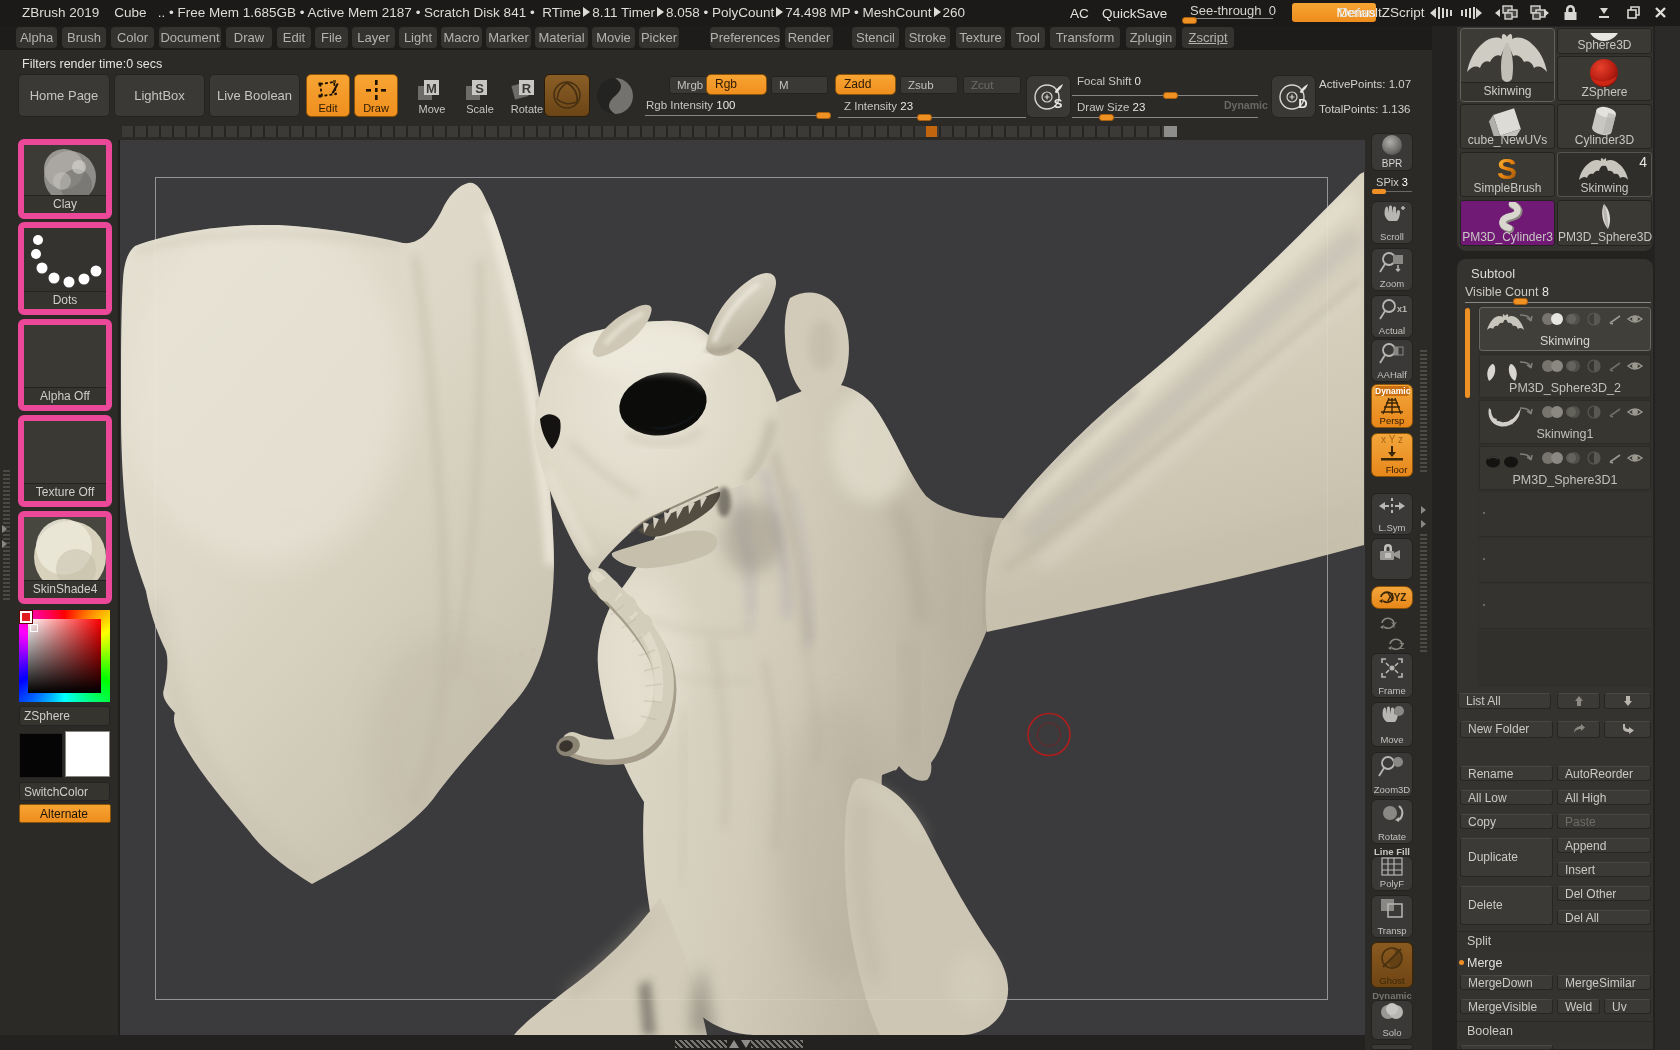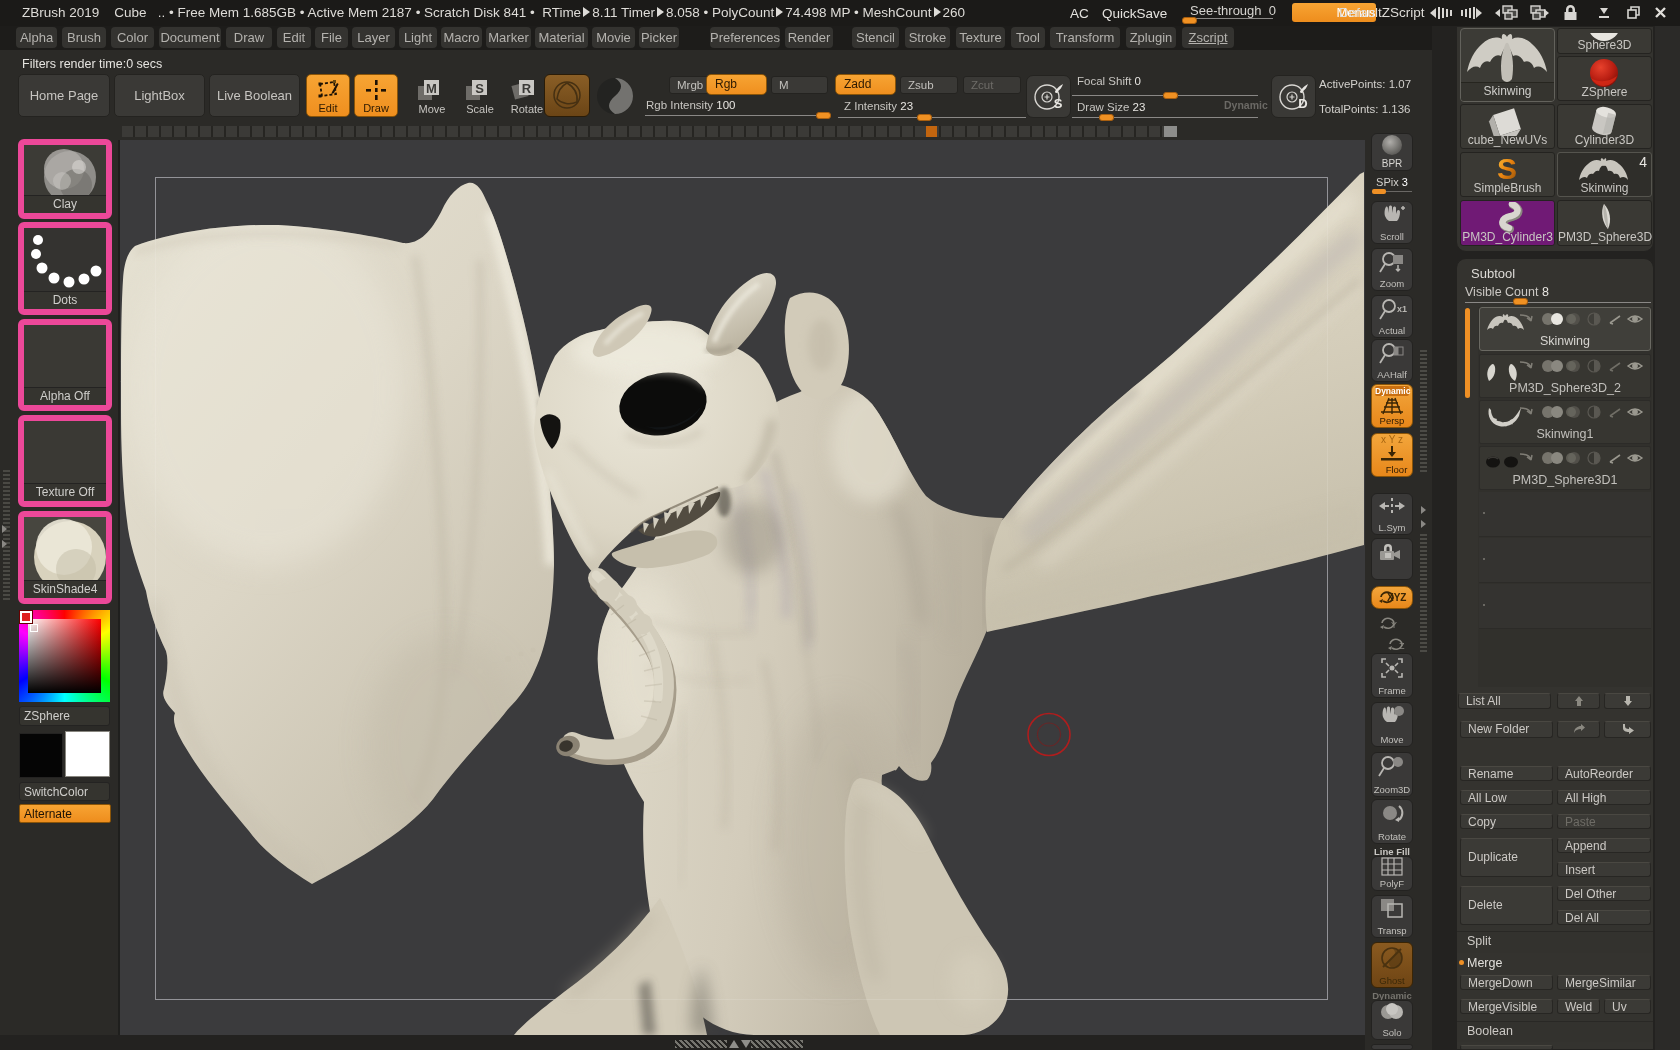--- a/index.html
+++ b/index.html
@@ -231,21 +231,21 @@
     </svg>
   <div class="tlab">SkinShade4</div></div>
 <div class="abs" style="left:19px;top:610px;width:91px;height:92px;background:conic-gradient(from 0deg at 50% 50%, #f00, #ff8000, #ff0, #80ff00, #0f0, #00ff80, #0ff, #0080ff, #00f, #8000ff, #f0f, #ff0080, #f00);"></div>
 <div class="abs" style="left:28px;top:619px;width:73px;height:74px;background:linear-gradient(to bottom, rgba(0,0,0,0), rgba(0,0,0,1)), linear-gradient(to right, #fff, #f00);"></div>
 <div class="abs" style="left:20px;top:611px;width:12px;height:12px;background:#e02020;border:2px solid #fff;box-sizing:border-box;outline:1px solid #600;"></div>
 <div class="abs" style="left:30px;top:624px;width:8px;height:8px;border:1.5px solid #fff;box-sizing:border-box;"></div>
 <div class="abs" style="left:19px;top:706px;width:91px;height:20px;background:#35342f;border:1px solid #242322;border-radius:3px;color:#cfcecb;font-size:12px;line-height:19px;box-sizing:border-box;padding-left:4px;">ZSphere</div>
 <div class="abs" style="left:19px;top:733px;width:42px;height:43px;background:#050505;border:1px solid #242322;"></div>
 <div class="abs" style="left:65px;top:731px;width:45px;height:46px;background:#fff;border:1px solid #88867f;box-sizing:border-box;"></div>
 <div class="abs" style="left:19px;top:782px;width:91px;height:19px;background:#35342f;border:1px solid #242322;border-radius:3px;color:#cfcecb;font-size:12px;line-height:18px;box-sizing:border-box;padding-left:4px;">SwitchColor</div>
-<div class="abs" style="left:19px;top:804px;width:92px;height:19px;background:linear-gradient(#f7a433,#ee8d1d);border:1px solid #8a5408;border-radius:2px;color:#1d1205;font-size:12px;line-height:18px;box-sizing:border-box;padding-left:4px;">Alternate</div>
+<div class="abs" style="left:19px;top:804px;width:92px;height:19px;background:linear-gradient(#f7a433,#ee8d1d);border:1px solid #8a5408;border-radius:2px;color:#1d1205;font-size:12px;line-height:18px;box-sizing:border-box;padding-left:20px;">Alternate</div>
 <div class="abs" style="left:3px;top:470px;width:7px;height:130px;background:repeating-linear-gradient(0deg,#4a4944 0,#4a4944 2px,#2b2a27 2px,#2b2a27 4px);"></div>
 <div class="abs" style="left:2px;top:525px;width:0;height:0;border-left:5px solid #8a8884;border-top:4px solid transparent;border-bottom:4px solid transparent;"></div>
 <div class="abs" style="left:2px;top:540px;width:0;height:0;border-left:5px solid #8a8884;border-top:4px solid transparent;border-bottom:4px solid transparent;"></div>
 
 <div class="abs" id="canvas" style="left:118px;top:140px;width:1247px;height:895px;background:#3b3b3d;border-left:2px solid #1f1f1d;box-sizing:border-box;overflow:hidden;">
 <svg width="1247" height="895" viewBox="118 140 1247 895" style="position:absolute;left:0;top:0;">
 <defs>
 <linearGradient id="lw" x1="0" y1="0" x2="0.7" y2="1">
           <stop offset="0" stop-color="#e6e2d3"></stop>
           <stop offset="0.5" stop-color="#dcd6c6"></stop>

